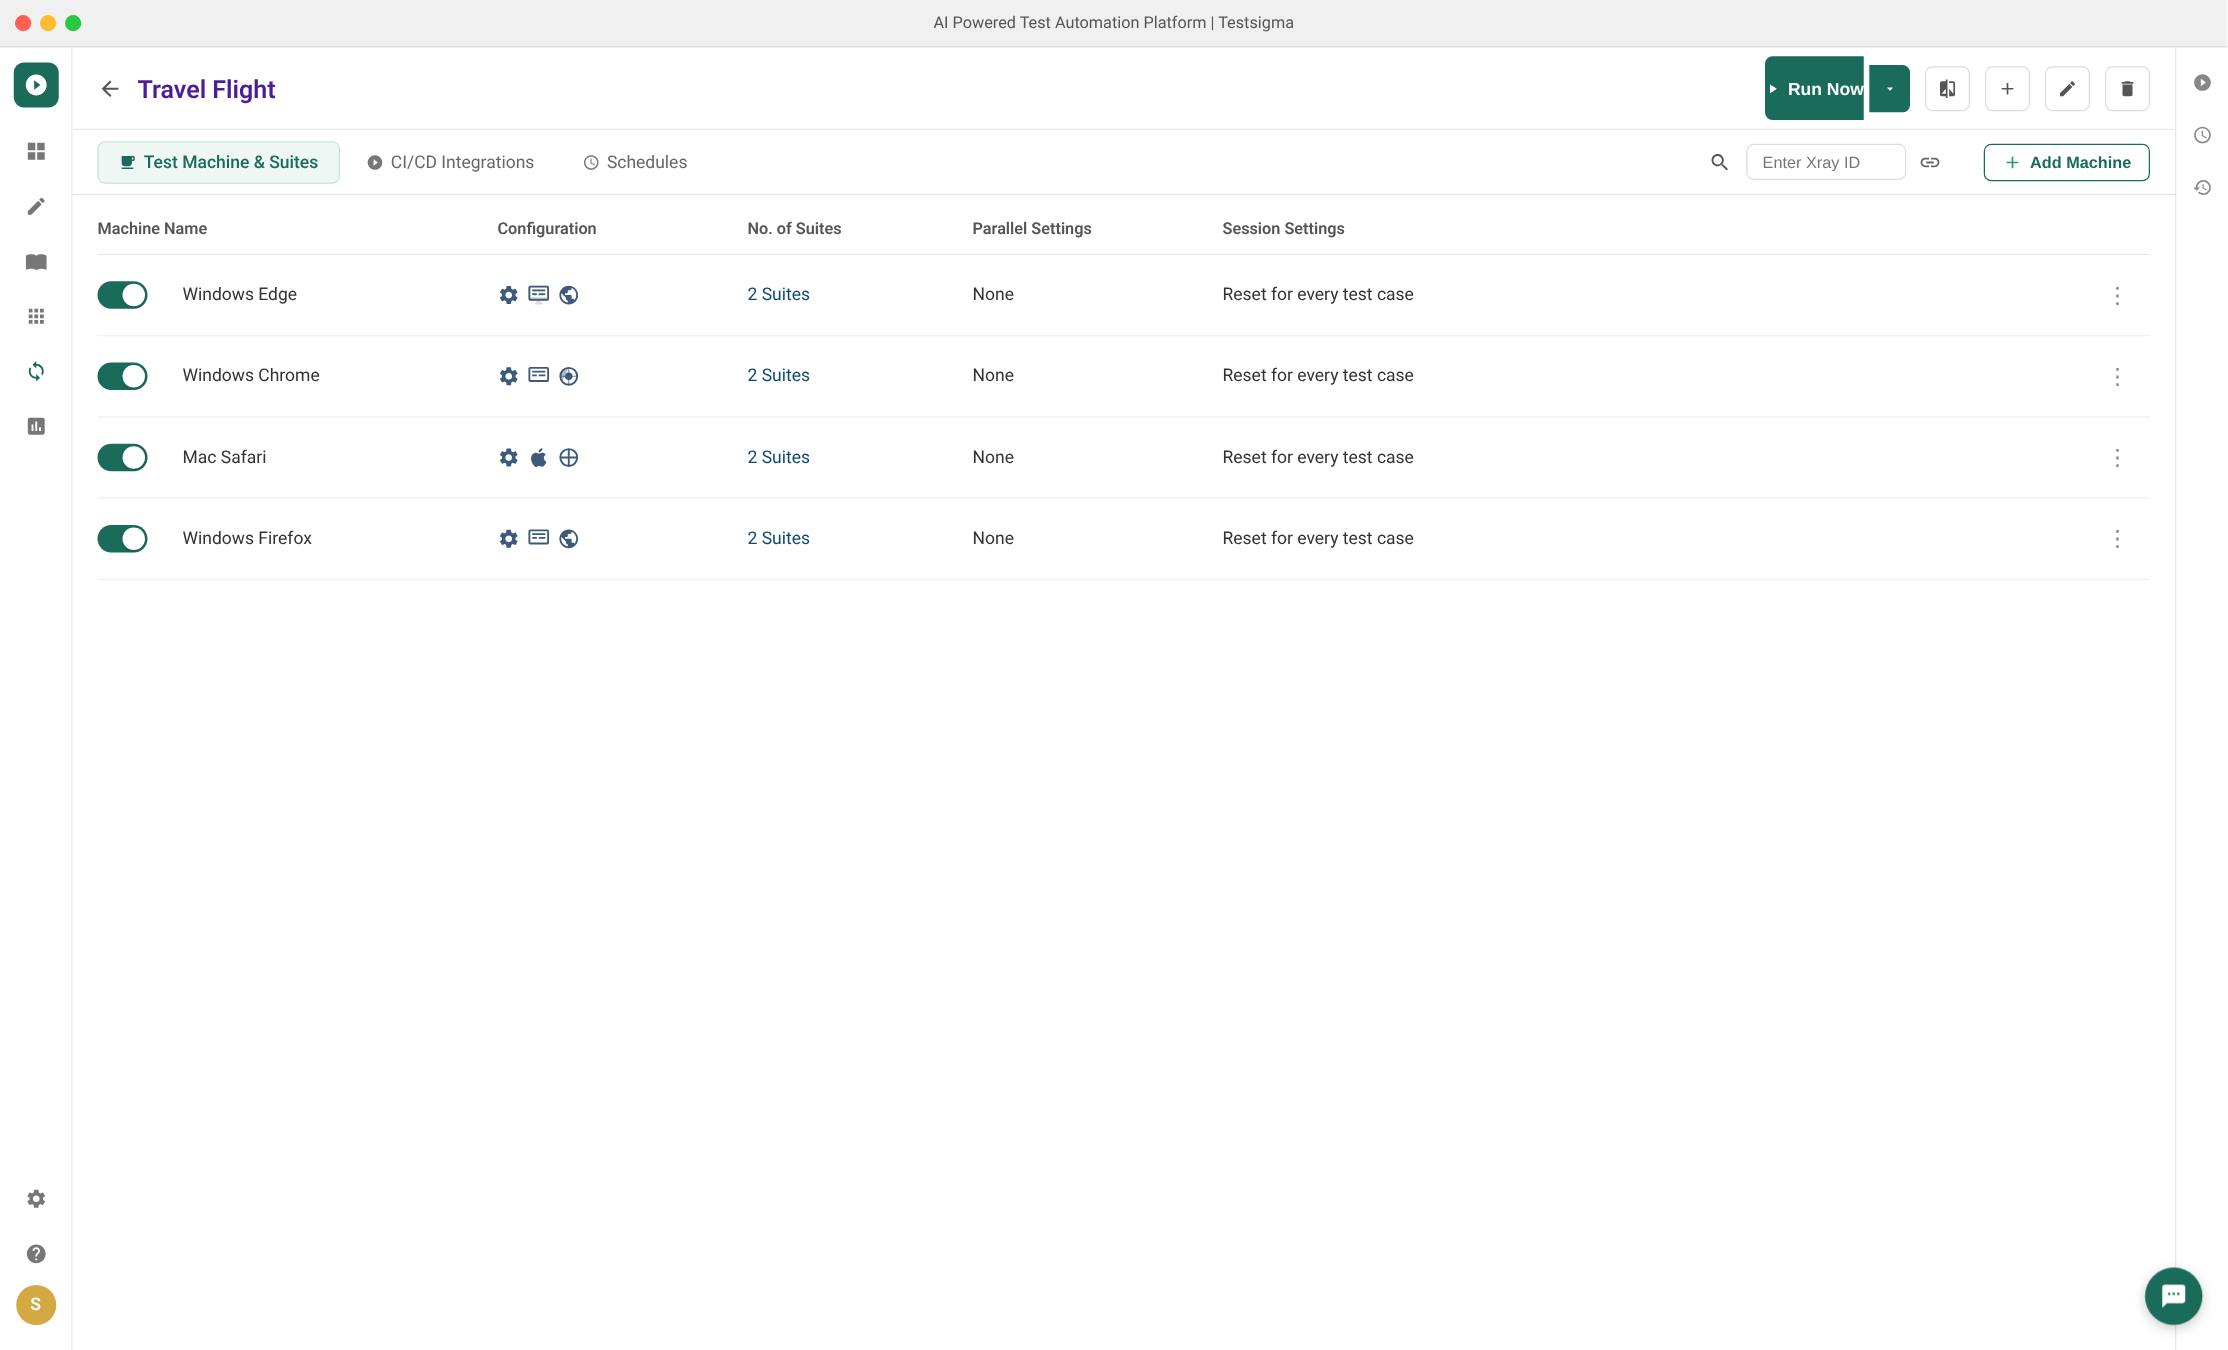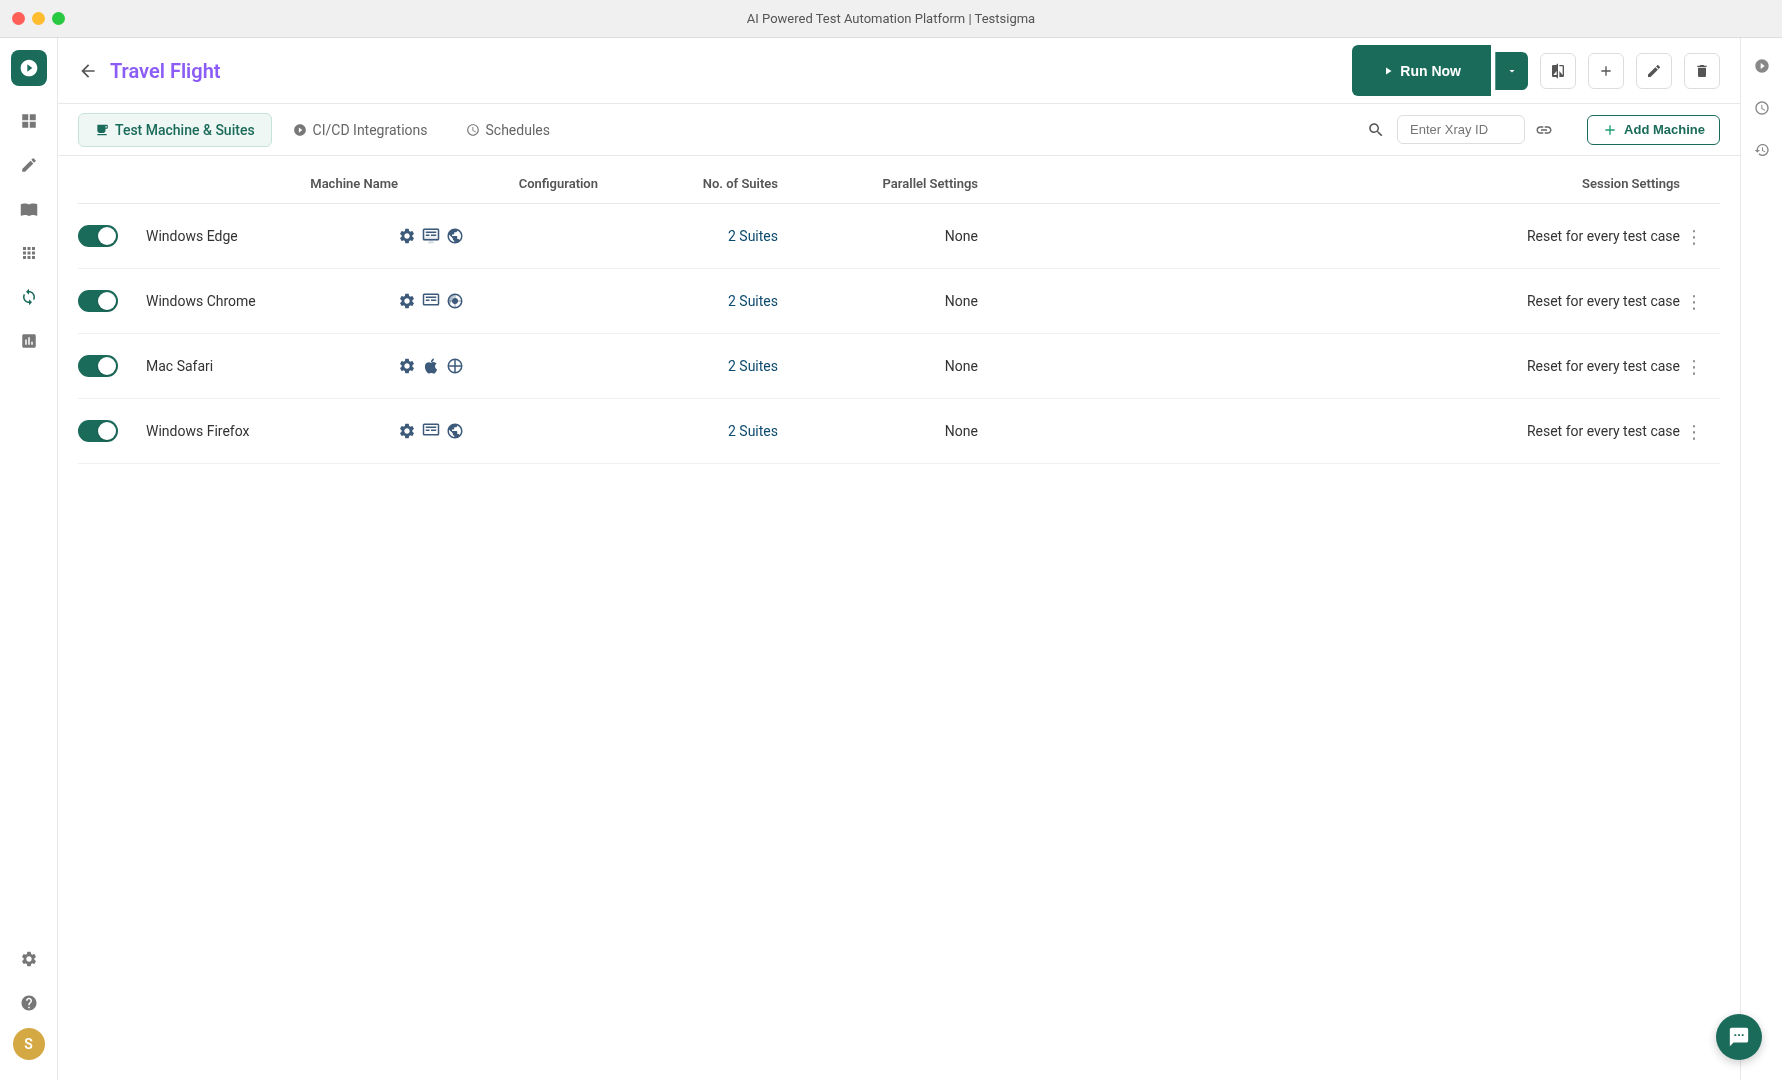--- a/index.html
+++ b/index.html
@@ -138,29 +138,29 @@
     .back-btn {
       color: #555;
       cursor: pointer;
       font-size: 18px;
       display: flex;
       align-items: center;
     }
     .page-title {
       font-size: 20px;
       font-weight: 600;
-      color: #8b5cf6;
+      color: #4c1d95;
     }
     .header-spacer { flex: 1; }
     .run-now-btn {
       background: #1b6b5a;
       color: white;
       border: none;
       border-radius: 6px 0 0 6px;
-      padding: 0 30px;
+      padding: 0 0;
       height: 51px;
       font-size: 14px;
       font-weight: 600;
       cursor: pointer;
       display: flex;
       align-items: center;
       gap: 6px;
     }
     .run-now-dropdown {
       background: #1b6b5a;
@@ -257,21 +257,20 @@
       align-items: center;
       gap: 6px;
       margin-left: 24px;
     }
 
     
     .table-container {
       flex: 1;
       overflow-y: auto;
       padding: 0 20px;
-      text-align: right;
     }
     .table-header {
       display: grid;
       grid-template-columns: 320px 200px 180px 200px 1fr 40px;
       padding: 12px 0;
       border-bottom: 1px solid #e8e8e8;
       font-size: 13px;
       font-weight: 600;
       color: #555;
       margin-top: 8px;

